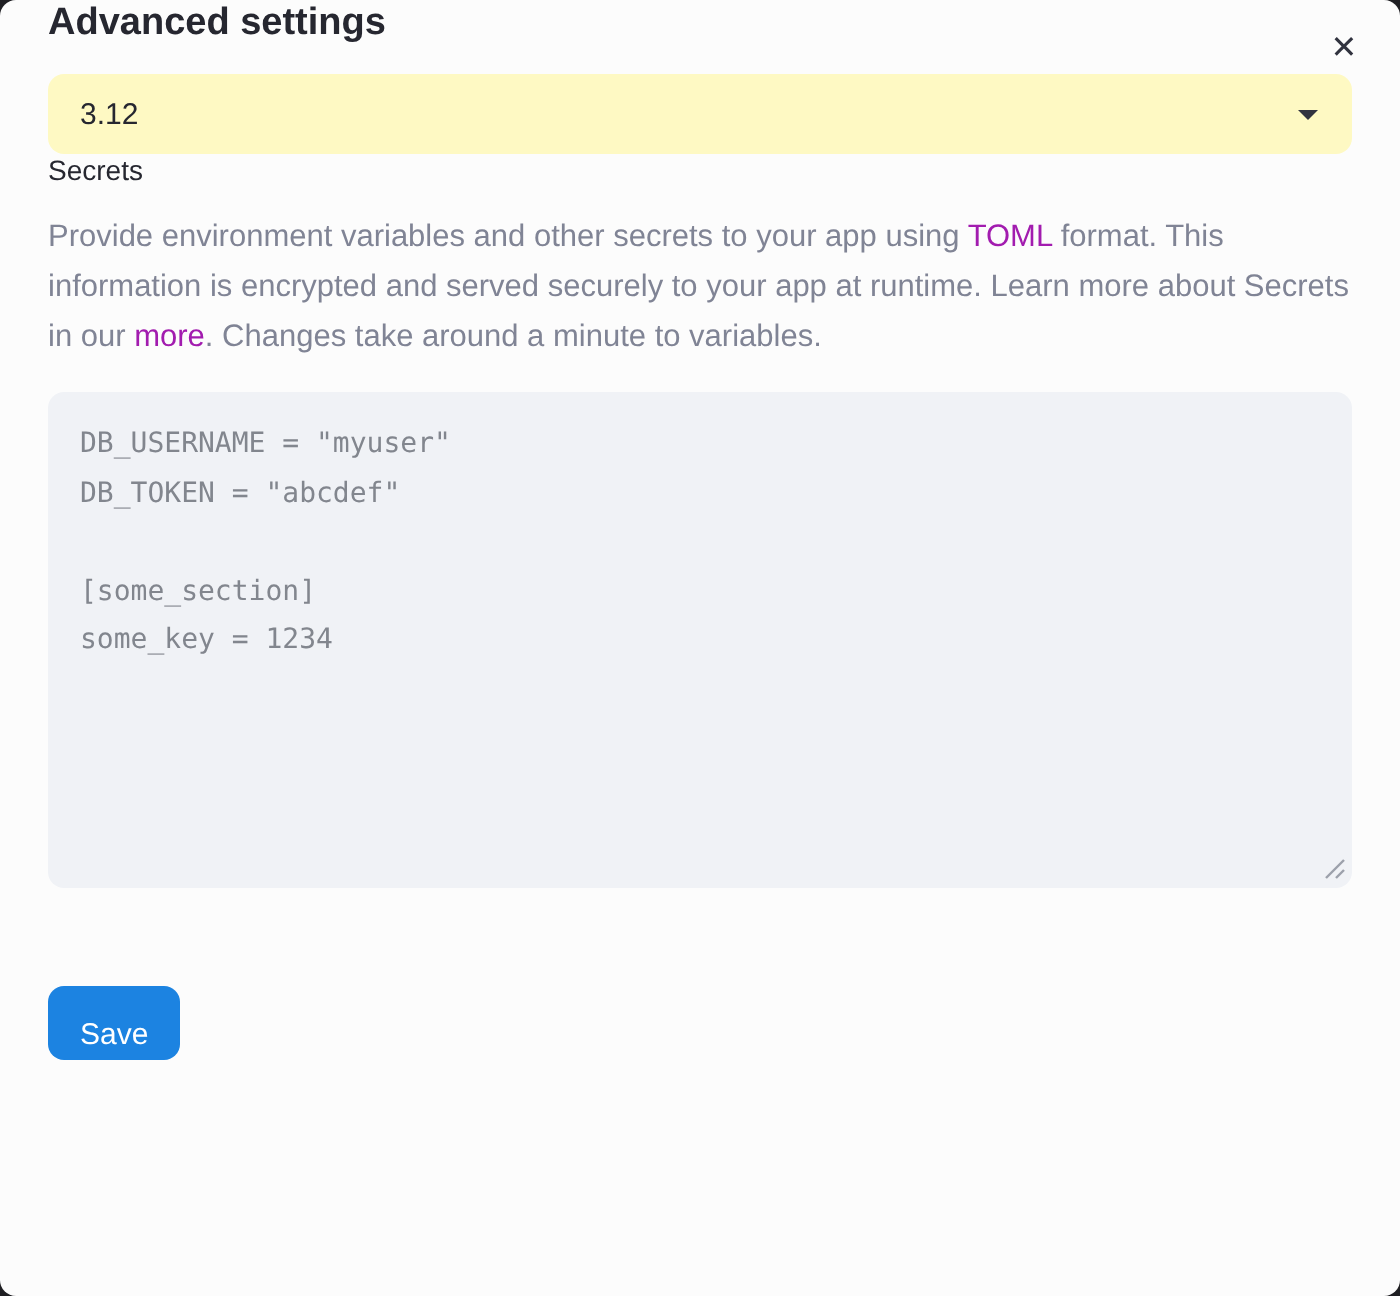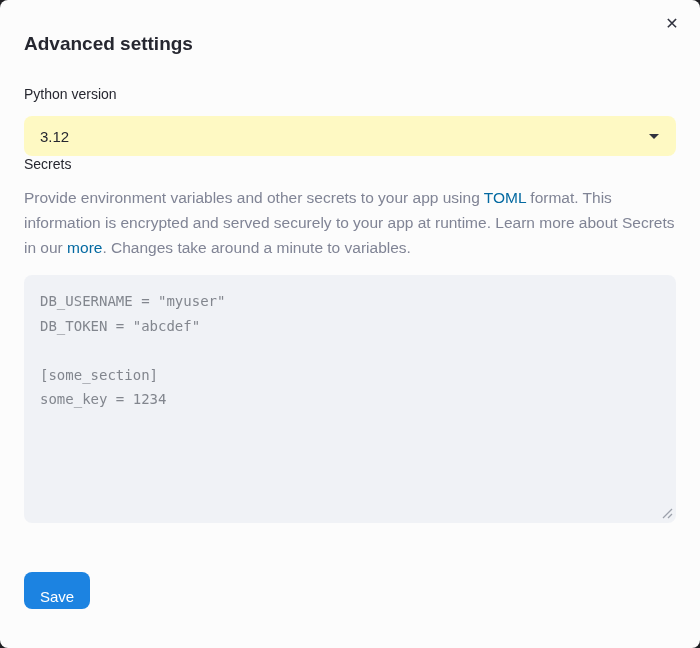--- a/index.html
+++ b/index.html
@@ -29,21 +29,20 @@
     font-size: 16px;
     font-weight: 700;
     color: #31333f;
     cursor: pointer;
     line-height: 24px;
     text-align: center;
     padding: 0;
     font-family: "DejaVu Sans", sans-serif;
   }
   .dialog-title {
-    padding-top: 32px;
     font-size: 19px;
     line-height: 24px;
     font-weight: 700;
     color: #262730;
   }
   .field-label {
     margin-top: 30px;
     font-size: 14px;
     line-height: 17px;
     color: #262730;
@@ -80,21 +79,21 @@
     line-height: 17px;
     color: #262730;
   }
   .secrets-desc {
     margin-top: 12px;
     font-size: 15.5px;
     line-height: 25px;
     color: #808495;
   }
   .inline-link {
-    color: #0369a1;
+    color: #a21caf;
     text-decoration: none;
     cursor: pointer;
   }
   .textarea-wrap {
     position: relative;
     margin-top: 15px;
     width: 100%;
     height: 248px;
   }
   .secrets-textarea {
@@ -137,21 +136,20 @@
 </style>
 </head>
 <body>
 
 <div class="dialog">
 
   <button class="close-btn">✕</button>
 
   <h1 class="dialog-title">Advanced settings</h1>
 
-  <div class="field-label">Python version</div>
 
   <div class="selectbox">
     <span class="selectbox-value">3.12</span>
     <span class="select-caret"></span>
   </div>
 
   <div class="secrets-label">Secrets</div>
 
   <p class="secrets-desc"><span>Provide environment variables and other secrets to your app using </span><a href="#" class="inline-link">TOML</a><span> format. This information is encrypted and served securely to your app at runtime. Learn more about Secrets in our </span><a href="#" class="inline-link">more</a><span>. Changes take around a minute to variables.</span></p>
 

